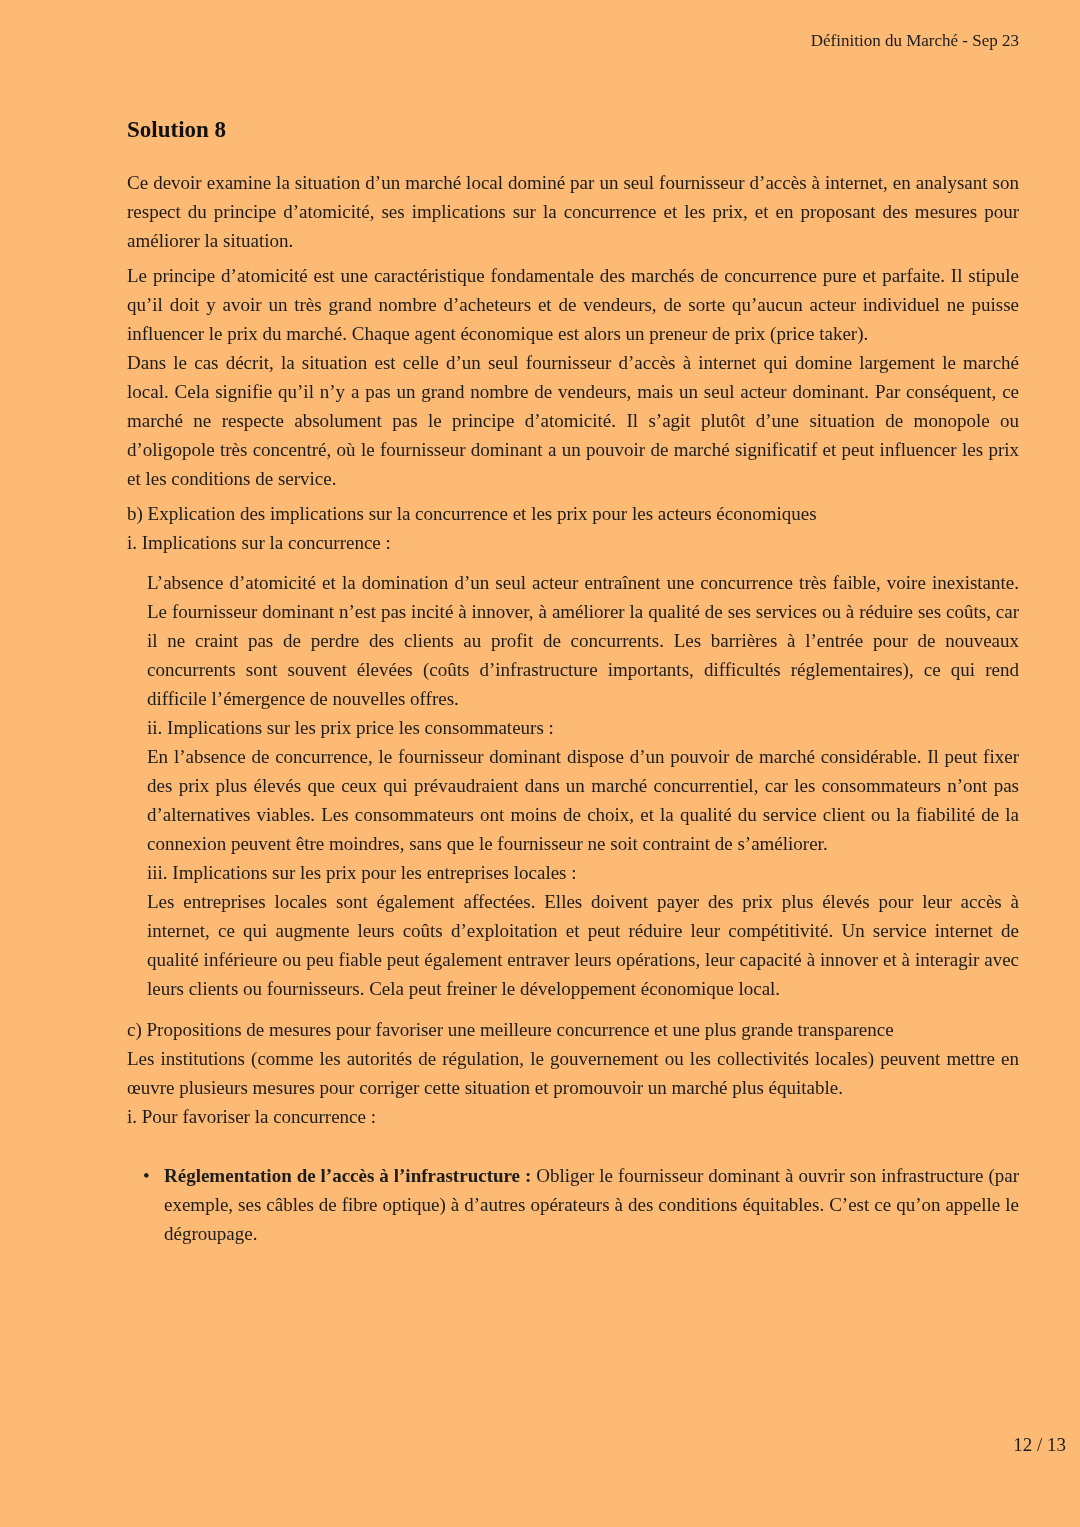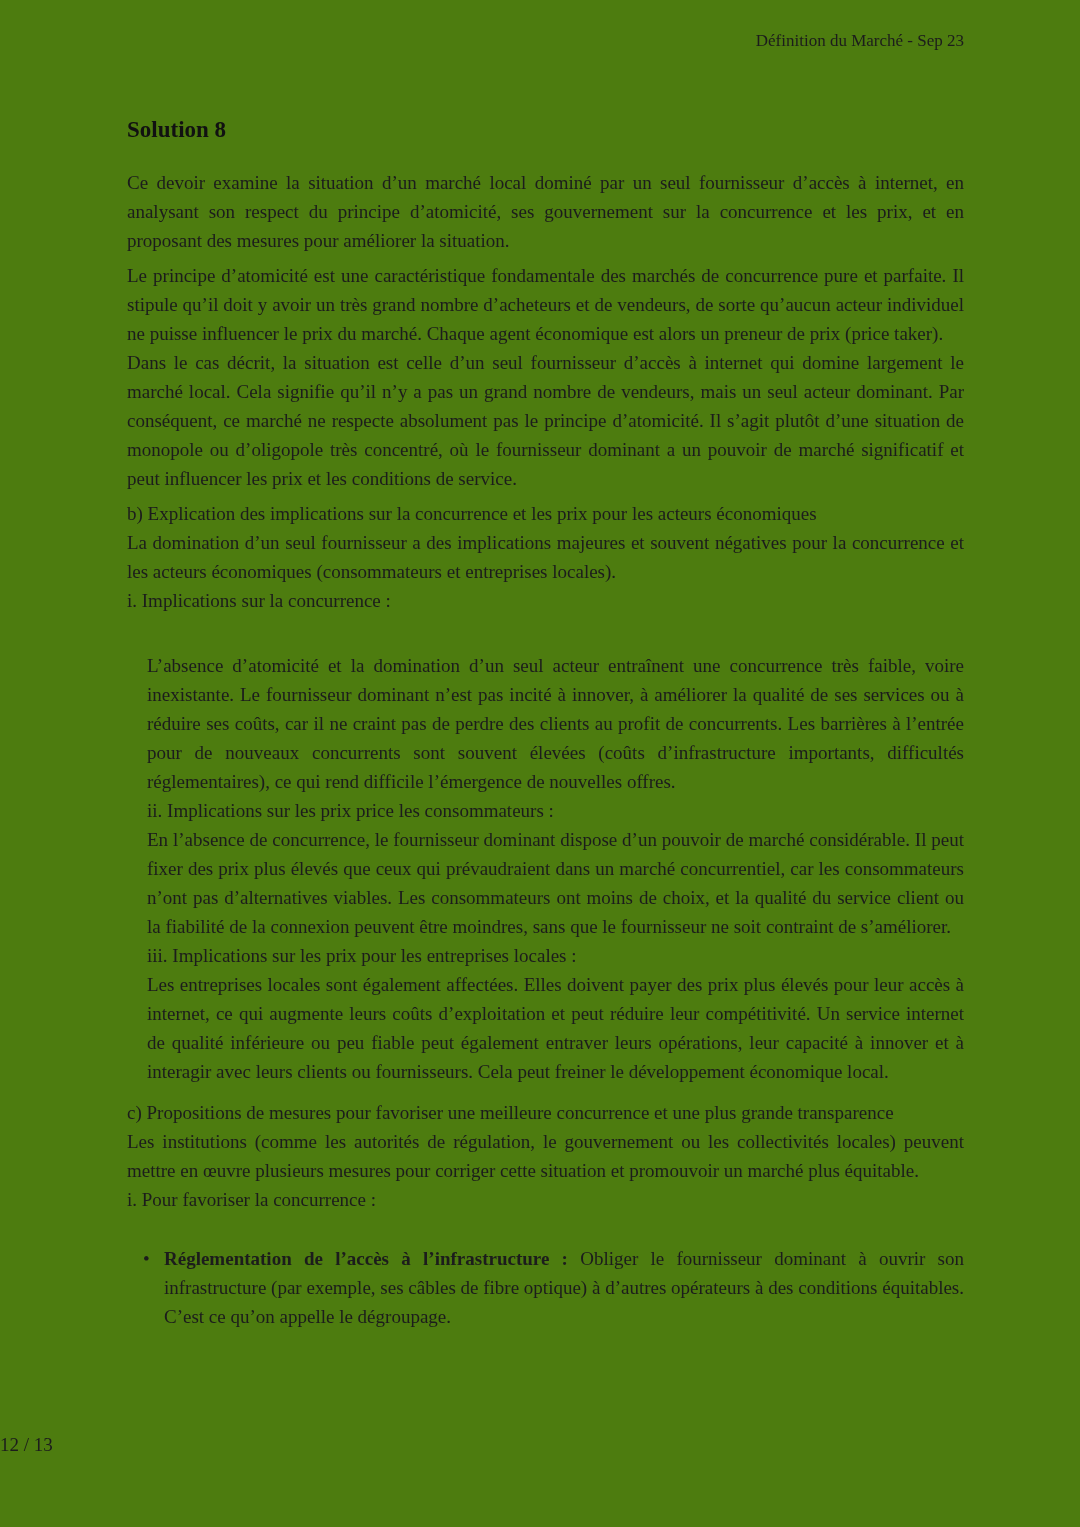--- a/index.html
+++ b/index.html
@@ -4,27 +4,27 @@
 <style>
   html, body {
     margin: 0;
     padding: 0;
     background: #ffffff;
   }
   .page {
     position: relative;
     width: 1080px;
     height: 1527px;
-    background: #4d7c0f;
+    background: #fdba74;
     color: #1c1c1c;
     font-family: "Liberation Serif", "DejaVu Serif", serif;
     font-size: 19px;
     line-height: 29px;
     box-sizing: border-box;
-    padding: 30px 116px 0 127px;
+    padding: 30px 61px 0 127px;
     overflow: hidden;
   }
   .running-header {
     text-align: right;
     font-size: 17px;
     line-height: 22px;
     color: #1c1c1c;
   }
   .doc-title {
     font-size: 23px;
@@ -46,63 +46,62 @@
     margin-top: 6px;
   }
   .item-line b {
     font-weight: normal;
   }
   .indent {
     margin-left: 20px;
     margin-bottom: 12px;
   }
   .gap-top {
-    margin-top: 36px;
+    margin-top: 11px;
   }
   .bullet-item {
     position: relative;
     margin: 30px 0 0 37px;
     text-align: justify;
     hyphens: auto;
     -webkit-hyphens: auto;
   }
   .bullet-marker {
     position: absolute;
     left: -21px;
     top: 0;
   }
   .page-footer {
     position: absolute;
     left: 0;
-    right: 8px;
+    right: 14px;
     top: 1430px;
-    text-align: left;
+    text-align: right;
     font-size: 19px;
     line-height: 29px;
   }
 </style>
 </head>
 <body>
 
 <div class="page">
 
   <div class="running-header">Définition du Marché - Sep 23</div>
 
   <h1 class="doc-title">Solution 8</h1>
 
-  <p class="para intro">Ce devoir examine la situation d’un marché local dominé par un seul fournisseur d’accès à internet, en analysant son respect du principe d’atomicité, ses gouvernement sur la concurrence et les prix, et en proposant des mesures pour améliorer la situation.</p>
+  <p class="para intro">Ce devoir examine la situation d’un marché local dominé par un seul fournisseur d’accès à internet, en analysant son respect du principe d’atomicité, ses implications sur la concurrence et les prix, et en proposant des mesures pour améliorer la situation.</p>
 
   <section class="block">
     <p class="para">Le principe d’atomicité est une caractéristique fondamentale des marchés de concurrence pure et parfaite. Il stipule qu’il doit y avoir un très grand nombre d’acheteurs et de vendeurs, de sorte qu’aucun acteur individuel ne puisse influencer le prix du marché. Chaque agent économique est alors un preneur de prix (price taker).</p>
     <p class="para">Dans le cas décrit, la situation est celle d’un seul fournisseur d’accès à internet qui domine largement le marché local. Cela signifie qu’il n’y a pas un grand nombre de vendeurs, mais un seul acteur dominant. Par conséquent, ce marché ne respecte absolument pas le principe d’atomicité. Il s’agit plutôt d’une situation de monopole ou d’oligopole très concentré, où le fournisseur dominant a un pouvoir de marché significatif et peut influencer les prix et les conditions de service.</p>
   </section>
 
   <section class="block">
     <div class="para">b) Explication des implications sur la concurrence et les prix pour les acteurs économiques</div>
-    <p class="para">La domination d’un seul fournisseur a des implications majeures et souvent négatives pour la concurrence et les acteurs économiques (consommateurs et entreprises locales).</p>
     <div class="para item-line">
       <span>i.</span>
       <b>Implications sur la concurrence :</b>
     </div>
 
     <div class="indent">
       <p class="para gap-top">L’absence d’atomicité et la domination d’un seul acteur entraînent une concurrence très faible, voire inexistante. Le fournisseur dominant n’est pas incité à innover, à améliorer la qualité de ses services ou à réduire ses coûts, car il ne craint pas de perdre des clients au profit de concurrents. Les barrières à l’entrée pour de nouveaux concurrents sont souvent élevées (coûts d’infrastructure importants, difficultés réglementaires), ce qui rend difficile l’émergence de nouvelles offres.</p>
       <div class="para item-line">
         <span>ii.</span>
         <b>Implications sur les prix price les consommateurs :</b>

